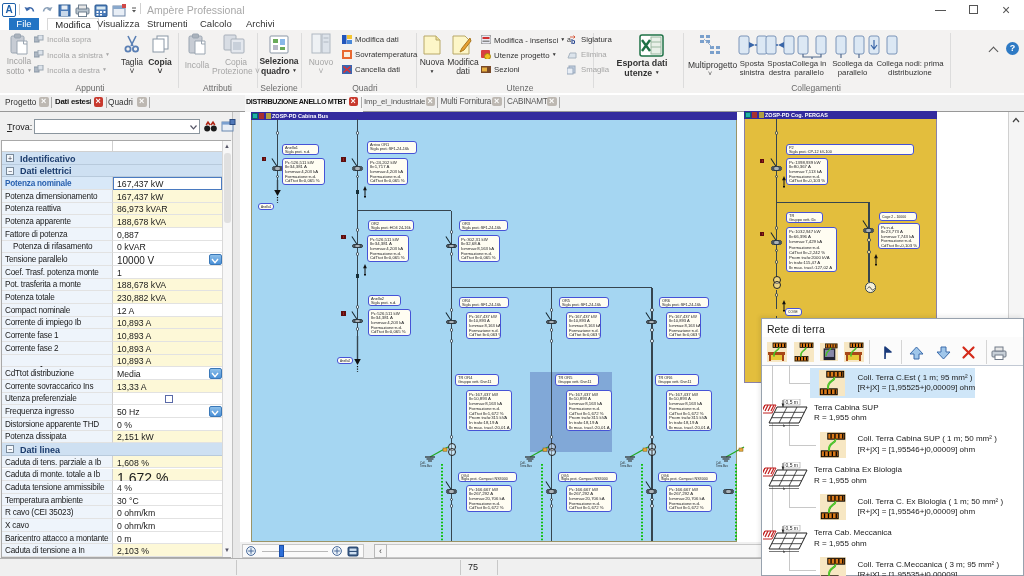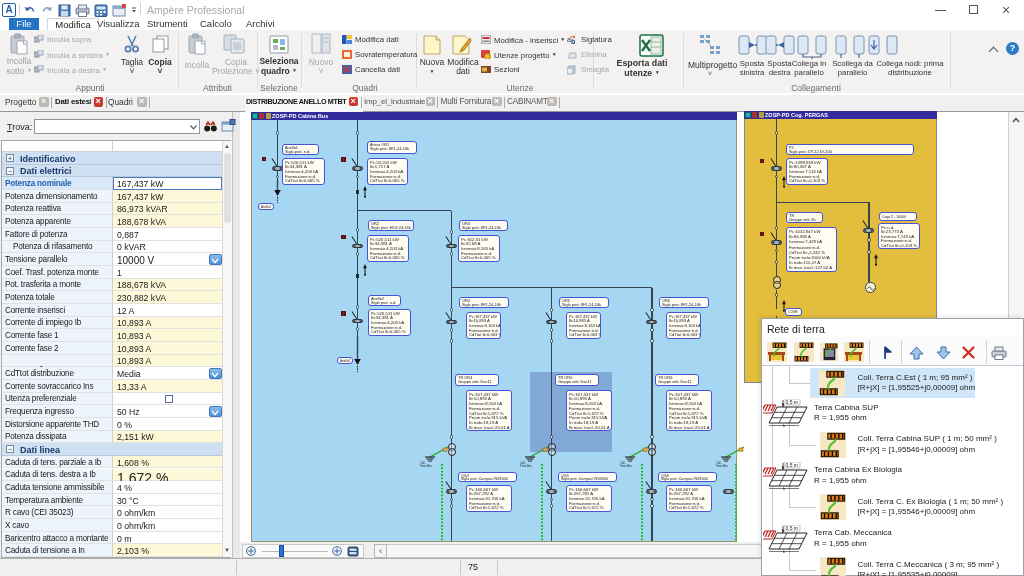--- a/index.html
+++ b/index.html
@@ -420,21 +420,21 @@
 <div class="ab" style="left:117px;top:267.74px;width:101px;height:10px;color:#1a1a1a;font-size:8.7px;white-space:nowrap;">1</div>
 <div class="ab" style="left:2px;top:278.6px;width:111px;height:12.66px;background:#eef4fb;border-bottom:1px solid #e2e2e2;border-right:1px solid #d0d0d0;box-sizing:border-box;"></div>
 <div class="ab" style="left:5px;top:280.40000000000003px;width:105px;height:10px;color:#1a1a1a;font-size:8.2px;letter-spacing:-0.2px;overflow:hidden;">Pot. trasferita a monte</div>
 <div class="ab" style="left:113px;top:278.6px;width:109px;height:12.66px;background:#fdf8d7;border-bottom:1px solid #e2e2e2;box-sizing:border-box;"></div>
 <div class="ab" style="left:117px;top:280.40000000000003px;width:101px;height:10px;color:#1a1a1a;font-size:8.7px;white-space:nowrap;">188,678 kVA</div>
 <div class="ab" style="left:2px;top:291.26000000000005px;width:111px;height:12.66px;background:#eef4fb;border-bottom:1px solid #e2e2e2;border-right:1px solid #d0d0d0;box-sizing:border-box;"></div>
 <div class="ab" style="left:5px;top:293.06000000000006px;width:105px;height:10px;color:#1a1a1a;font-size:8.2px;letter-spacing:-0.2px;overflow:hidden;">Potenza totale</div>
 <div class="ab" style="left:113px;top:291.26000000000005px;width:109px;height:12.66px;background:#fdf8d7;border-bottom:1px solid #e2e2e2;box-sizing:border-box;"></div>
 <div class="ab" style="left:117px;top:293.06000000000006px;width:101px;height:10px;color:#1a1a1a;font-size:8.7px;white-space:nowrap;">230,882 kVA</div>
 <div class="ab" style="left:2px;top:303.9200000000001px;width:111px;height:12.66px;background:#eef4fb;border-bottom:1px solid #e2e2e2;border-right:1px solid #d0d0d0;box-sizing:border-box;"></div>
-<div class="ab" style="left:5px;top:305.7200000000001px;width:105px;height:10px;color:#1a1a1a;font-size:8.2px;letter-spacing:-0.2px;overflow:hidden;">Corrente inserisci</div>
+<div class="ab" style="left:5px;top:305.7200000000001px;width:105px;height:10px;color:#1a1a1a;font-size:8.2px;letter-spacing:-0.2px;overflow:hidden;">Compact nominale</div>
 <div class="ab" style="left:113px;top:303.9200000000001px;width:109px;height:12.66px;background:#ffffff;border-bottom:1px solid #e2e2e2;box-sizing:border-box;"></div>
 <div class="ab" style="left:117px;top:305.7200000000001px;width:101px;height:10px;color:#1a1a1a;font-size:8.7px;white-space:nowrap;">12 A</div>
 <div class="ab" style="left:2px;top:316.5800000000001px;width:111px;height:12.66px;background:#eef4fb;border-bottom:1px solid #e2e2e2;border-right:1px solid #d0d0d0;box-sizing:border-box;"></div>
 <div class="ab" style="left:5px;top:318.3800000000001px;width:105px;height:10px;color:#1a1a1a;font-size:8.2px;letter-spacing:-0.2px;overflow:hidden;">Corrente di impiego Ib</div>
 <div class="ab" style="left:113px;top:316.5800000000001px;width:109px;height:12.66px;background:#fdf8d7;border-bottom:1px solid #e2e2e2;box-sizing:border-box;"></div>
 <div class="ab" style="left:117px;top:318.3800000000001px;width:101px;height:10px;color:#1a1a1a;font-size:8.7px;white-space:nowrap;">10,893 A</div>
 <div class="ab" style="left:2px;top:329.2400000000001px;width:111px;height:12.66px;background:#eef4fb;border-bottom:1px solid #e2e2e2;border-right:1px solid #d0d0d0;box-sizing:border-box;"></div>
 <div class="ab" style="left:5px;top:331.04000000000013px;width:105px;height:10px;color:#1a1a1a;font-size:8.2px;letter-spacing:-0.2px;overflow:hidden;">Corrente fase 1</div>
 <div class="ab" style="left:113px;top:329.2400000000001px;width:109px;height:12.66px;background:#fdf8d7;border-bottom:1px solid #e2e2e2;box-sizing:border-box;"></div>
 <div class="ab" style="left:117px;top:331.04000000000013px;width:101px;height:10px;color:#1a1a1a;font-size:8.7px;white-space:nowrap;">10,893 A</div>
@@ -481,21 +481,21 @@
 <div class="ab" style="left:113px;top:430.5200000000003px;width:109px;height:12.66px;background:#fdf8d7;border-bottom:1px solid #e2e2e2;box-sizing:border-box;"></div>
 <div class="ab" style="left:117px;top:432.32000000000033px;width:101px;height:10px;color:#1a1a1a;font-size:8.7px;white-space:nowrap;">2,151 kW</div>
 <div class="ab" style="left:2px;top:443.18000000000035px;width:220px;height:12.66px;background:#cee0f2;border-bottom:1px solid #b8cadc;box-sizing:border-box;"></div>
 <div class="ab" style="left:6px;top:445.38000000000034px;width:8px;height:8px;background:#f4f8fc;border:1px solid #7a8a9a;font-size:7px;line-height:7px;text-align:center;color:#334;box-sizing:border-box;">−</div>
 <div class="ab" style="left:20px;top:444.68000000000035px;width:150px;height:10px;color:#1a3a6b;font-size:9px;font-weight:bold;">Dati linea</div>
 <div class="ab" style="left:2px;top:455.8400000000004px;width:111px;height:12.66px;background:#eef4fb;border-bottom:1px solid #e2e2e2;border-right:1px solid #d0d0d0;box-sizing:border-box;"></div>
 <div class="ab" style="left:5px;top:457.6400000000004px;width:105px;height:10px;color:#1a1a1a;font-size:8.2px;letter-spacing:-0.2px;overflow:hidden;">Caduta di tens. parziale a Ib</div>
 <div class="ab" style="left:113px;top:455.8400000000004px;width:109px;height:12.66px;background:#fdf8d7;border-bottom:1px solid #e2e2e2;box-sizing:border-box;"></div>
 <div class="ab" style="left:117px;top:457.6400000000004px;width:101px;height:10px;color:#1a1a1a;font-size:8.7px;white-space:nowrap;">1,608 %</div>
 <div class="ab" style="left:2px;top:468.5000000000004px;width:111px;height:12.66px;background:#eef4fb;border-bottom:1px solid #e2e2e2;border-right:1px solid #d0d0d0;box-sizing:border-box;"></div>
-<div class="ab" style="left:5px;top:470.3000000000004px;width:105px;height:10px;color:#1a1a1a;font-size:8.2px;letter-spacing:-0.2px;overflow:hidden;">Caduta di tens. destra a Ib</div>
+<div class="ab" style="left:5px;top:470.3000000000004px;width:105px;height:10px;color:#1a1a1a;font-size:8.2px;letter-spacing:-0.2px;overflow:hidden;">Caduta di monte. totale a Ib</div>
 <div class="ab" style="left:113px;top:468.5000000000004px;width:109px;height:12.66px;background:#fdf8d7;border-bottom:1px solid #e2e2e2;box-sizing:border-box;"></div>
 <div class="ab" style="left:117px;top:470.3000000000004px;width:101px;height:10px;color:#1a1a1a;font-size:14px;white-space:nowrap;text-decoration:underline;">1,672 %</div>
 <div class="ab" style="left:2px;top:481.1600000000004px;width:111px;height:12.66px;background:#eef4fb;border-bottom:1px solid #e2e2e2;border-right:1px solid #d0d0d0;box-sizing:border-box;"></div>
 <div class="ab" style="left:5px;top:482.96000000000043px;width:105px;height:10px;color:#1a1a1a;font-size:8.2px;letter-spacing:-0.2px;overflow:hidden;">Caduta tensione ammissibile</div>
 <div class="ab" style="left:113px;top:481.1600000000004px;width:109px;height:12.66px;background:#ffffff;border-bottom:1px solid #e2e2e2;box-sizing:border-box;"></div>
 <div class="ab" style="left:117px;top:482.96000000000043px;width:101px;height:10px;color:#1a1a1a;font-size:8.7px;white-space:nowrap;">4 %</div>
 <div class="ab" style="left:2px;top:493.82000000000045px;width:111px;height:12.66px;background:#eef4fb;border-bottom:1px solid #e2e2e2;border-right:1px solid #d0d0d0;box-sizing:border-box;"></div>
 <div class="ab" style="left:5px;top:495.62000000000046px;width:105px;height:10px;color:#1a1a1a;font-size:8.2px;letter-spacing:-0.2px;overflow:hidden;">Temperatura ambiente</div>
 <div class="ab" style="left:113px;top:493.82000000000045px;width:109px;height:12.66px;background:#ffffff;border-bottom:1px solid #e2e2e2;box-sizing:border-box;"></div>
 <div class="ab" style="left:117px;top:495.62000000000046px;width:101px;height:10px;color:#1a1a1a;font-size:8.7px;white-space:nowrap;">30 °C</div>

